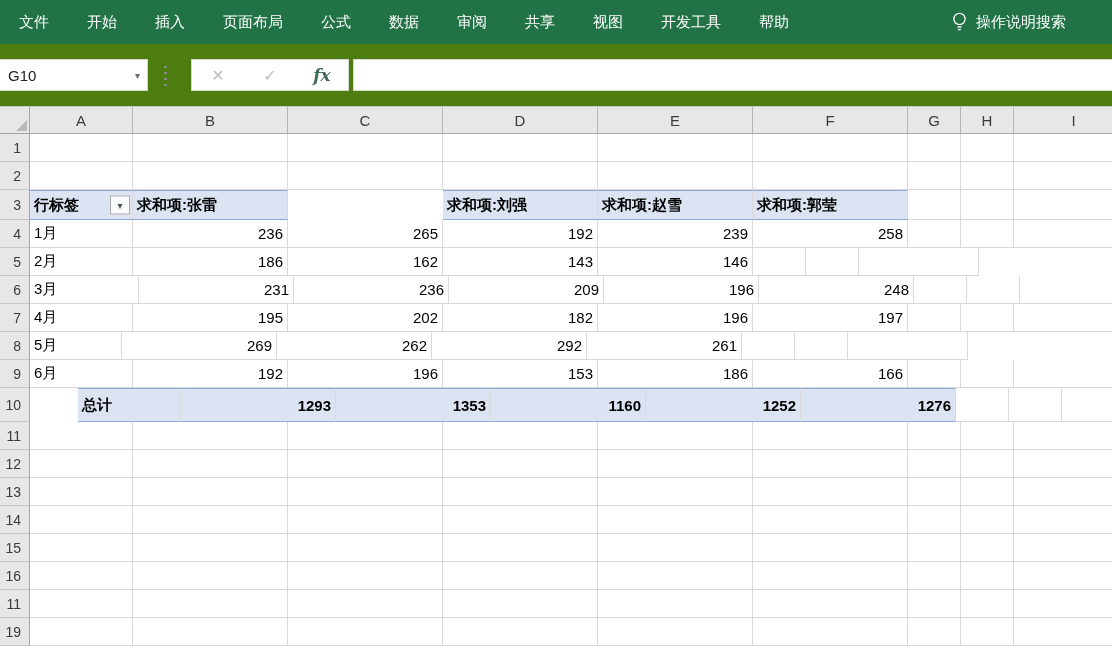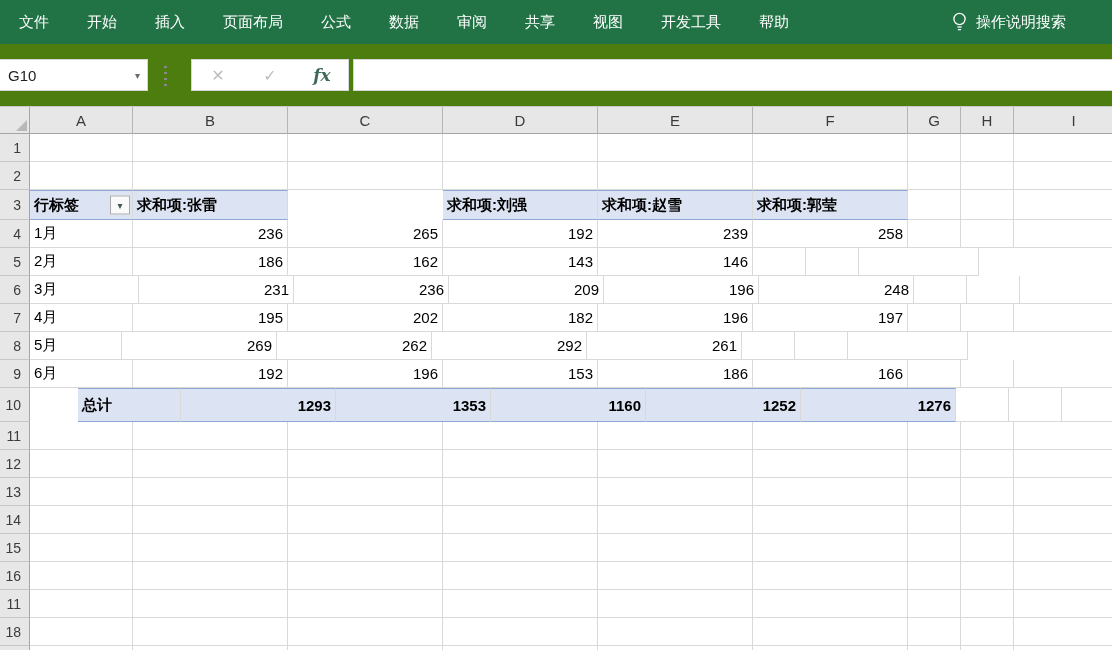--- a/index.html
+++ b/index.html
@@ -404,32 +404,20 @@
         <div class="cell" style="width: 155px;"></div>
         <div class="cell" style="width: 155px;"></div>
         <div class="cell" style="width: 155px;"></div>
         <div class="cell" style="width: 155px;"></div>
         <div class="cell" style="width: 155px;"></div>
         <div class="cell" style="width: 53px;"></div>
         <div class="cell" style="width: 53px;"></div>
         <div class="cell" style="width: 120px;"></div>
       </div>
       <div class="srow" style="height: 28px;">
-        <div class="rowhdr">18</div>
-        <div class="cell" style="width: 103px;"></div>
-        <div class="cell" style="width: 155px;"></div>
-        <div class="cell" style="width: 155px;"></div>
-        <div class="cell" style="width: 155px;"></div>
-        <div class="cell" style="width: 155px;"></div>
-        <div class="cell" style="width: 155px;"></div>
-        <div class="cell" style="width: 53px;"></div>
-        <div class="cell" style="width: 53px;"></div>
-        <div class="cell" style="width: 120px;"></div>
-      </div>
-      <div class="srow" style="height: 28px;">
         <div class="rowhdr">19</div>
         <div class="cell" style="width: 103px;"></div>
         <div class="cell" style="width: 155px;"></div>
         <div class="cell" style="width: 155px;"></div>
         <div class="cell" style="width: 155px;"></div>
         <div class="cell" style="width: 155px;"></div>
         <div class="cell" style="width: 155px;"></div>
         <div class="cell" style="width: 53px;"></div>
         <div class="cell" style="width: 53px;"></div>
         <div class="cell" style="width: 120px;"></div>

